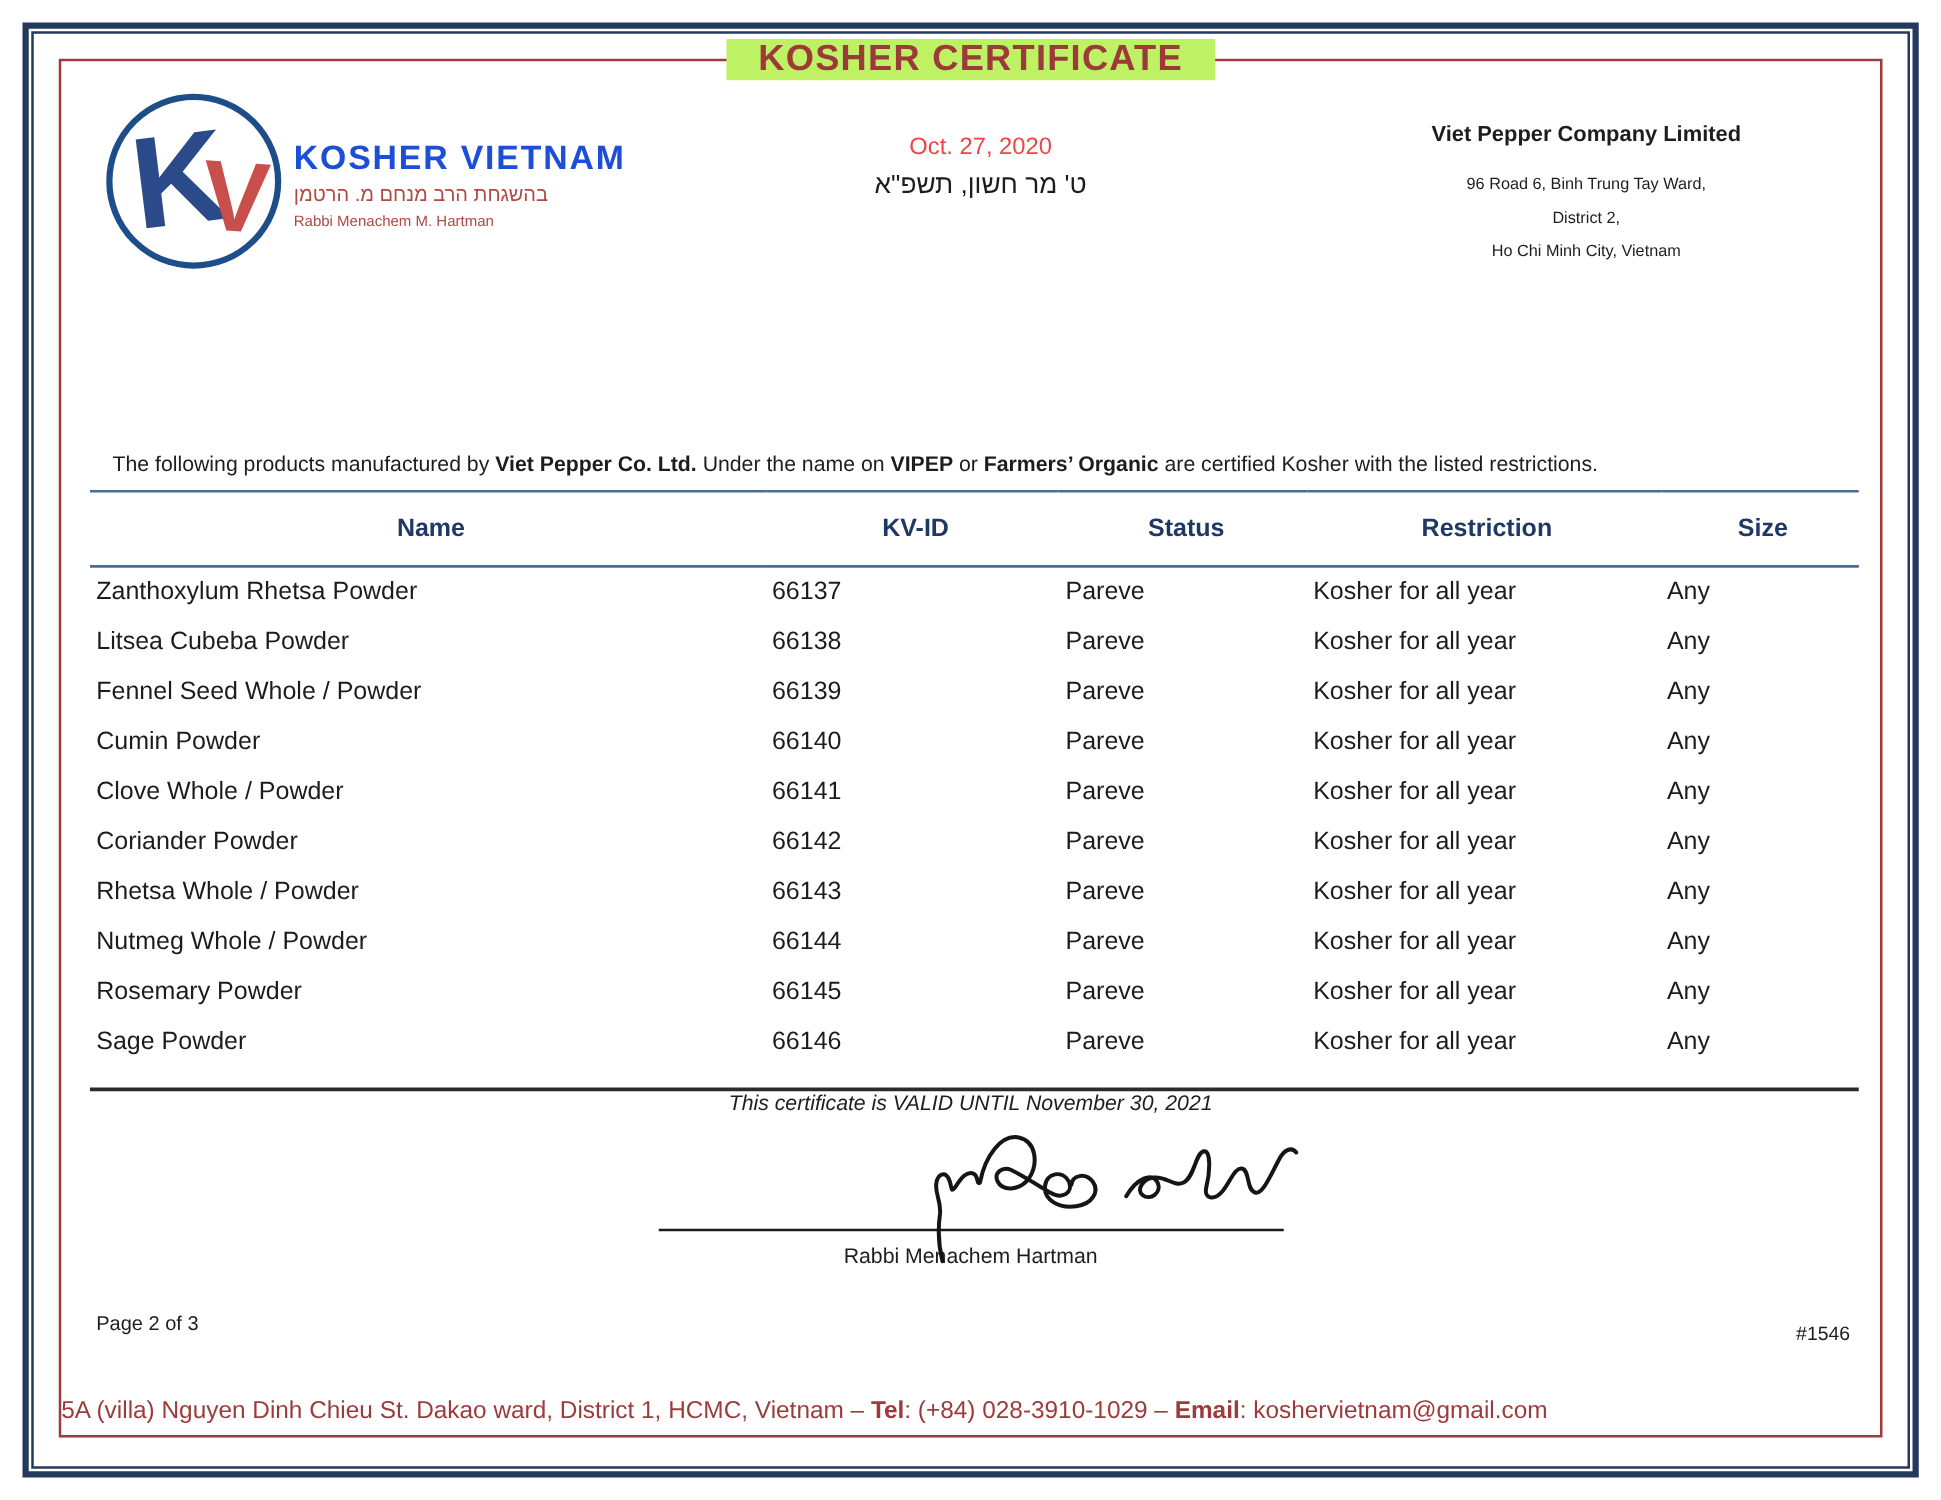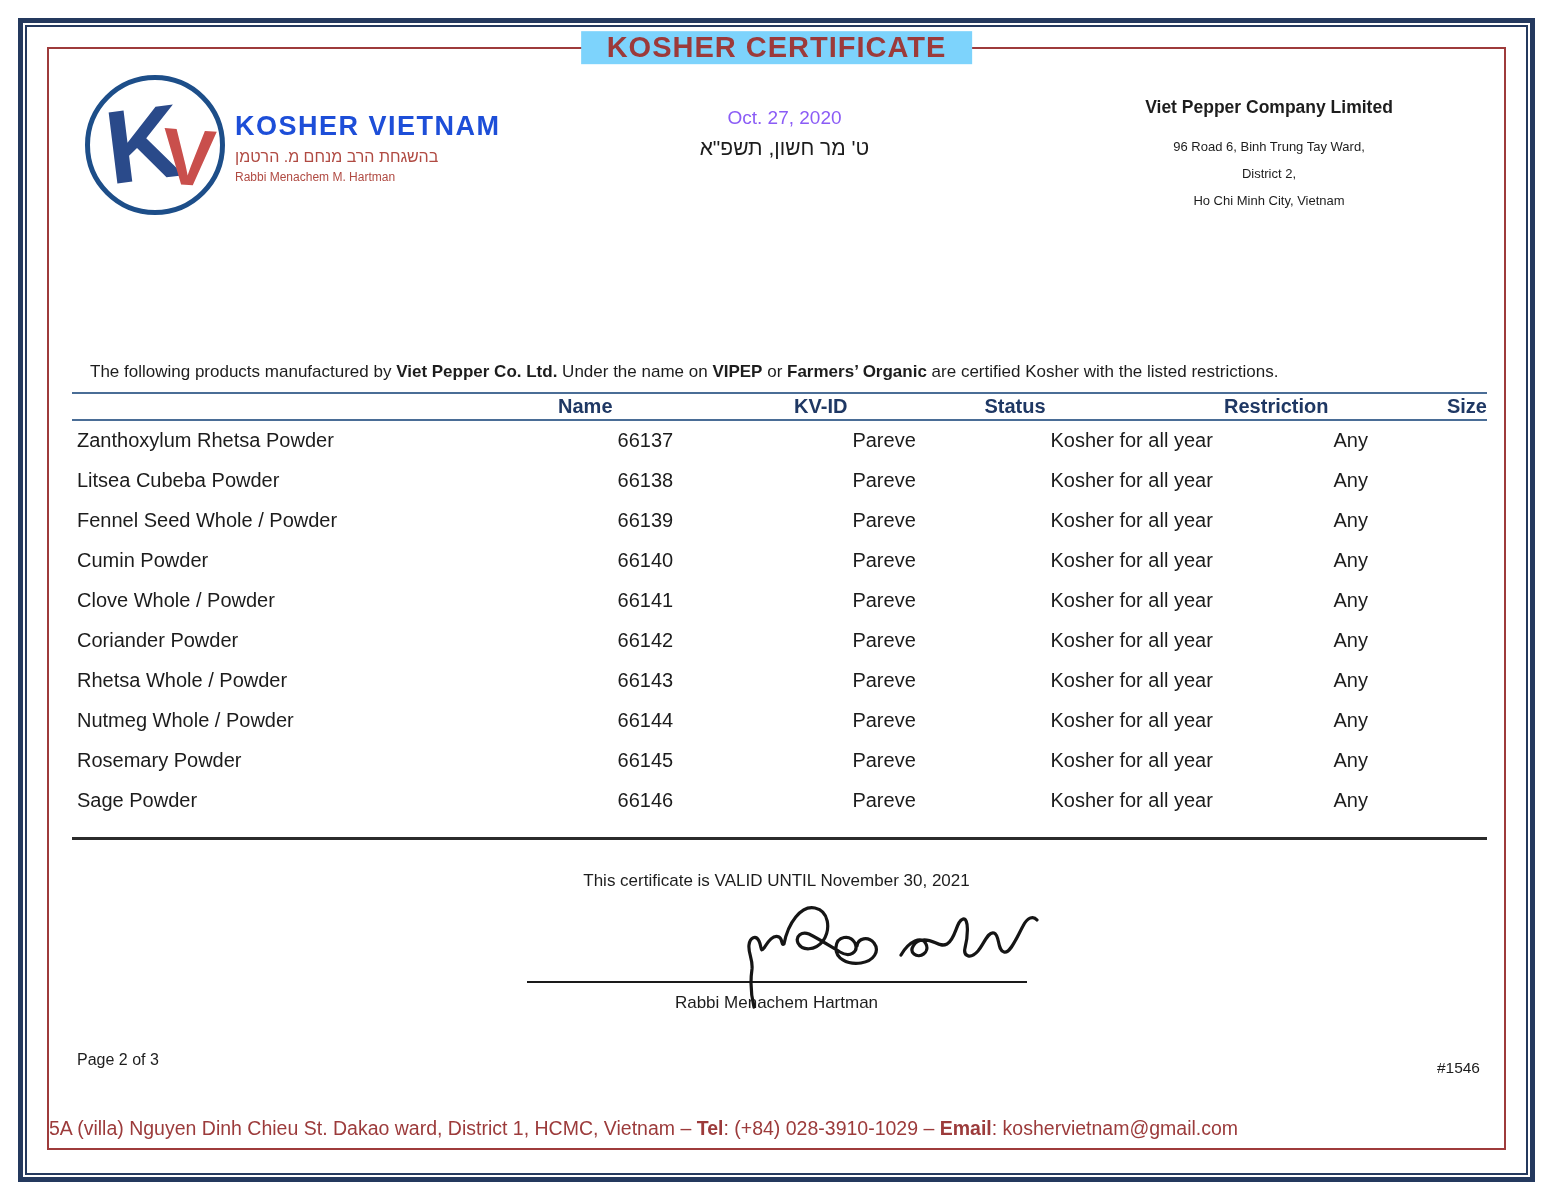--- a/index.html
+++ b/index.html
@@ -10,21 +10,21 @@
     color:#1d1d1d;
   }
   .frame-outer { position:absolute; inset:18px; border:5px solid #24395e; }
   .frame-inner { position:absolute; inset:2px; border:2px solid #24395e; }
   .red-box {
     position:absolute; left:20px; right:20px; top:20px; bottom:23px;
     border:2px solid #9e3b3b; background:#ffffff;
   }
   .cert-title {
     position:absolute; top:0; left:50%; transform:translate(-50%,-54%);
-    background:#7dd3fc; padding:0 26px; white-space:nowrap;
+    background:#bef264; padding:0 26px; white-space:nowrap;
     font-size:29px; font-weight:600; letter-spacing:1px; color:#9c3a3a;
   }
   
   .header { position:relative; height:250px; }
   .brand { position:absolute; left:36px; top:26px; display:flex; gap:10px; }
   .logo {
     width:140px; height:140px; border:5px solid #1d4e89; border-radius:50%;
     position:relative; background:#fff; flex:0 0 auto;
   }
   .logo-k {
@@ -33,45 +33,45 @@
   }
   .logo-v {
     position:absolute; left:72px; top:30px; font-size:80px; font-weight:bold;
     color:#c94f4c; transform:rotate(4deg); line-height:1.2;
   }
   .brand-text { padding-top:36px; }
   .brand-name { font-size:27px; font-weight:bold; color:#1d4ed8; letter-spacing:1.5px; }
   .brand-heb { font-size:16px; color:#b04a42; margin-top:6px; text-align:left; }
   .brand-rabbi { font-size:12px; color:#b04a42; margin-top:4px; }
   .date-block { position:absolute; left:50%; top:58px; transform:translateX(-50%); margin-left:8px; text-align:center; }
-  .date-en { font-size:19px; color:#8b5cf6; }
+  .date-en { font-size:19px; color:#ef4444; }
   .date-he { font-size:21px; color:#1c1c1c; margin-top:7px; }
   .company-block { position:absolute; left:1020px; width:400px; top:48px; text-align:center; }
   .company-name { font-size:17.5px; font-weight:bold; }
   .company-addr { margin-top:15px; font-size:13px; line-height:27px; }
   
   .intro { margin:63px 40px 0 41px; font-size:17px; }
   
   .table-wrap { margin:10px 0 0 23px; width:1415px; border-bottom:3px solid #2b2b2b; }
   table.cert-table { width:100%; border-collapse:collapse; margin-bottom:17px; }
   table.cert-table th {
-    text-align:right; font-size:20px; font-weight:bold; color:#1f3864;
+    text-align:center; font-size:20px; font-weight:bold; color:#1f3864;
     border-top:2px solid #4a6d96; border-bottom:2px solid #4a6d96;
-    height:27px; vertical-align:middle; padding-left:5px;
+    height:60px; vertical-align:middle; padding-left:5px;
   }
   table.cert-table td {
     font-size:20px; height:40px; vertical-align:middle; padding-left:5px; color:#1c1c1c;
   }
   .col-name  { width:38.2%; }
   .col-kvid  { width:16.6%; }
   .col-status{ width:14.0%; }
   .col-restr { width:20.0%; }
   .col-size  { width:11.2%; }
   
-  .valid-until { margin-top:31px; text-align:center; font-size:17px; }
+  .valid-until { text-align:center; font-size:17px;font-style:italic; }
   .sig-svg { display:block; margin:8px auto -28px; position:relative; left:56px; }
   .sig-line { width:500px; border-top:2px solid #1a1a1a; margin:0 auto; }
   .sig-name { margin-top:10px; text-align:center; font-size:17px; }
   
   .page-label { position:absolute; left:28px; top:1002px; font-size:16px; }
   .cert-number { position:absolute; right:24px; top:1010px; font-size:15.5px; }
   .footer-contact {
     position:absolute; left:0; right:0; bottom:8px; text-align:left;
     font-size:19.5px; color:#9c3b3b;
   }

